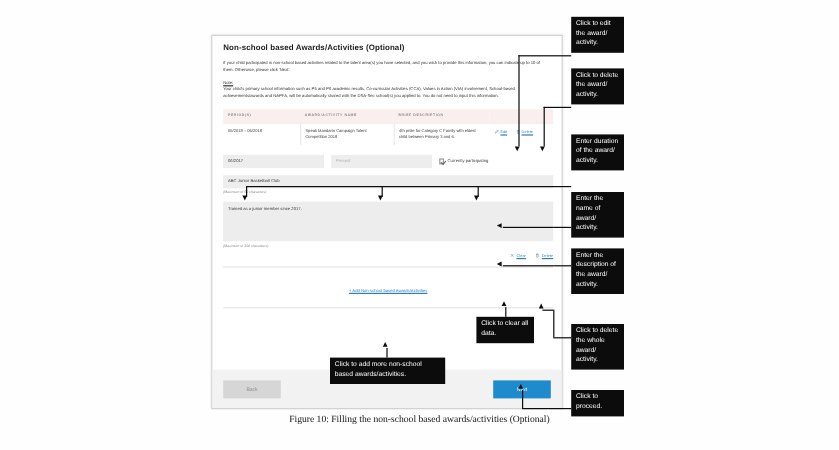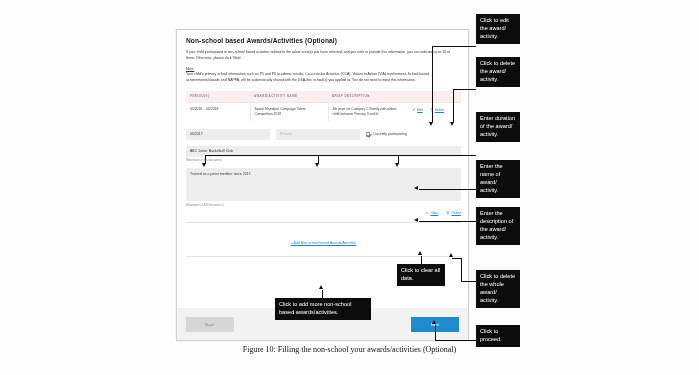--- a/index.html
+++ b/index.html
@@ -319,15 +319,15 @@
   <div class="arrow-up" style="left:432.4px; top:320px;"></div>
 
   <div class="callout" style="left:397px; top:264px; width:48px;">Click to clear all data.</div>
   <div class="leader leader-v" style="left:421px; top:256px; height:8px;"></div>
   <div class="arrow-up" style="left:418.4px; top:251px;"></div>
 
   <div class="callout" style="left:275px; top:298px; width:96px;">Click to add more non-school based awards/activities.</div>
   <div class="leader leader-v" style="left:322px; top:290px; height:8px;"></div>
   <div class="arrow-up" style="left:319.4px; top:285px;"></div>
 
-  <div id="figure-caption">Figure 10:  Filling the non-school your awards/activities (Optional)</div>
+  <div id="figure-caption">Figure 10:  Filling the non-school based awards/activities (Optional)</div>
 
 </div>
 
 </body></html>

